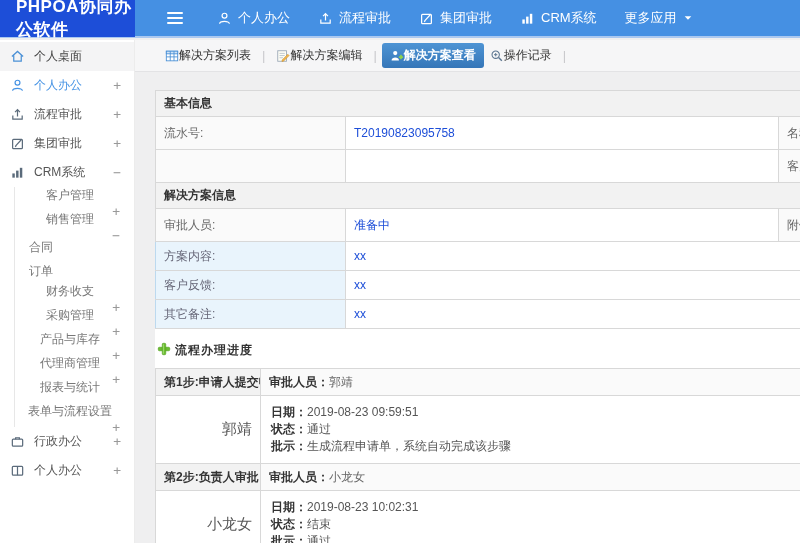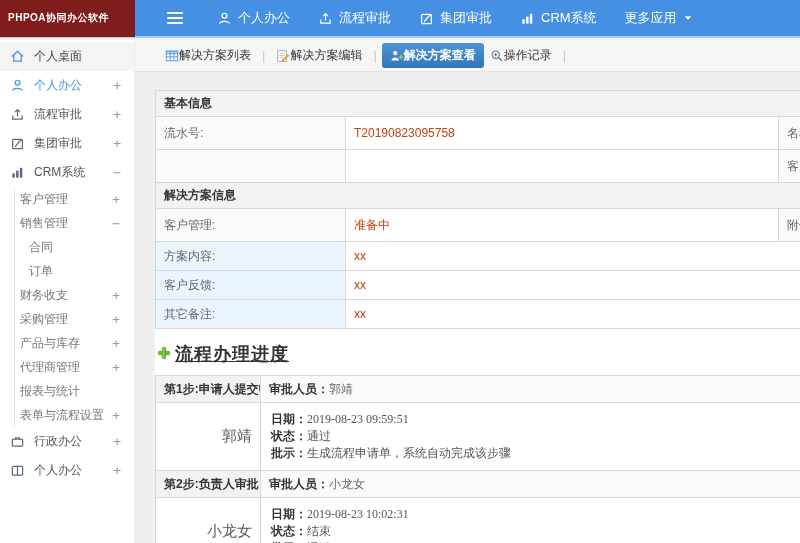--- a/index.html
+++ b/index.html
@@ -1,71 +1,71 @@
 <!DOCTYPE html>
 <html><head>
 <meta charset="utf-8">
 <style>
   * { margin:0; padding:0; box-sizing:border-box; }
   html,body { width:800px; height:543px; overflow:hidden; }
   body { font-family:"Liberation Sans","DejaVu Sans",sans-serif; font-size:12px; background:#efeff0; position:relative; color:#333; }
 
   
   .topbar { position:absolute; top:0; left:0; width:800px; height:38px; background:#4590e3; display:flex; align-items:center; color:#fff; border-bottom:2px solid #aac8f0; }
-  .logo { width:135px; height:38px; background:#7f1d1d; display:flex; align-items:center; padding-left:8px; font-size:10px; font-weight:bold; flex:none; letter-spacing:0.5px; }
+  .logo { width:135px; height:38px; background:#1d4ed8; display:flex; align-items:center; padding-left:16px; font-size:17px; font-weight:bold; flex:none; letter-spacing:0.5px; }
   .hamburger { margin-left:32px; cursor:pointer; display:flex; flex-direction:column; gap:3px; }
   .hamburger i { display:block; width:16px; height:2px; background:#fff; border-radius:1px; }
   .topnav { display:flex; align-items:center; margin-left:34px; gap:28px; font-size:13px; }
   .topnav .nav-item { display:flex; align-items:center; gap:6px; cursor:pointer; white-space:nowrap; }
   .topnav svg { display:block; }
 
   
   .sidebar { position:absolute; top:40px; left:0; width:135px; height:503px; background:#fff; border-right:1px solid #ececec; padding-top:2px; color:#555; overflow:hidden; }
   .side-item { display:flex; align-items:center; padding:0 13px 0 10px; cursor:pointer; white-space:nowrap; }
   .side-item.lvl0 { height:29px; }
   .side-item .sicon { width:16px; height:16px; margin-right:8px; flex:none; display:flex; align-items:center; color:#5b6b7b; }
   .side-item .exp { margin-left:auto; color:#999; font-size:13px; font-family:"DejaVu Sans Mono",monospace; }
   .side-item.active-desk { background:#f4f4f5; color:#444; }
   .side-item.hl { color:#4693e4; }
   .side-item.hl .sicon { color:#4693e4; }
   .icon-blue { color:#4a90d6 !important; }
   .subtree { margin-left:14px; border-left:1px solid #e7e7e7; }
-  .side-item.lvl1 { height:24px; color:#777; padding-left:5px; padding-right:14px; }
+  .side-item.lvl1 { height:24px; color:#777; padding-left:5px; padding-right:14px;flex-direction:column; }
   .side-item.lvl2 { height:24px; color:#777; padding-left:14px; padding-right:14px; }
 
   
   .content { position:absolute; left:135px; top:40px; width:665px; height:503px; background:#efeff0; }
   .tabbar { height:32px; background:#f6f6f7; border-bottom:1px solid #e3e3e5; display:flex; align-items:center; padding-left:24px; }
   .tab { display:flex; align-items:center; padding:3px 6px; cursor:pointer; color:#333; white-space:nowrap; }
   .tab svg { display:block; }
   .tab.active { background:linear-gradient(180deg,#4e94d4,#3576b8); color:#fff; border-radius:3px; font-weight:bold; padding:4px 8px; }
   .tabdiv { color:#c9c9cc; margin:0 5px; font-size:13px; }
 
   .panel { margin:18px 0 0 20px; width:700px; background:#fff; }
 
   table { border-collapse:collapse; table-layout:fixed; width:700px; }
   td { border:1px solid #d8d8d8; padding:0 8px; font-size:12px; overflow:hidden; white-space:nowrap; }
   tr.sec td { background:#f2f2f2; font-weight:bold; color:#333; height:26px; }
   .t1 td.lbl { background:#fafafa; color:#666;margin-top:39px; }
-  .t1 td.val { color:#c2410c; background:#fff; }
+  .t1 td.val { color:#1d4ed8; background:#fff; }
   .t1 tr.r33 td { height:33px; }
   .t1 tr.r29 td { height:29px; }
   .t1 td.bluelbl { background:#e9f4fc; border-left-color:#bcd9ef; color:#667; }
 
   .prog-title { display:flex; align-items:center; gap:4px; padding:13px 0 9px 2px; }
-  .prog-title .ptxt { font-size:18px; font-weight:bold; color:#333; letter-spacing:1px;text-decoration:underline; }
+  .prog-title .ptxt { font-size:12px; font-weight:bold; color:#333; letter-spacing:1px; }
 
   .t2 td.step { background:#f2f2f2; font-weight:bold; color:#333; height:27px; }
   .t2 td.appr { background:#fafafa; height:27px; }
   .t2 td.appr b { color:#333; }
   .t2 td.appr span { color:#666; }
   .t2 td.pname { text-align:right; font-size:15px; color:#555; background:#fff; padding-right:8px; }
   .t2 td.detail { padding:8px 10px; line-height:17px; background:#fff; }
   .t2 td.detail b { color:#333; }
-  .t2 td.detail span { color:#555;font-family:Liberation Serif, serif; }
+  .t2 td.detail span { color:#555; }
   .t2 tr.drow td { height:53px; }
 </style>
 </head>
 <body>
 
 <div class="topbar">
   <div class="logo">PHPOA协同办公软件</div>
   <div class="hamburger">
       <i></i>
       <i></i>
@@ -299,21 +299,21 @@
       </tr>
       <tr class="r33">
         <td class="lbl"></td>
         <td class="val"></td>
         <td class="lbl">客户</td>
       </tr>
       <tr class="sec">
         <td colspan="3">解决方案信息</td>
       </tr>
       <tr class="r33">
-        <td class="lbl">客户管理:</td>
+        <td class="lbl">审批人员:</td>
         <td class="val">准备中</td>
         <td class="lbl">附件</td>
       </tr>
       <tr class="r29">
         <td class="lbl bluelbl">方案内容:</td>
         <td class="val" colspan="2">xx</td>
       </tr>
       <tr class="r29">
         <td class="lbl bluelbl">客户反馈:</td>
         <td class="val" colspan="2">xx</td>

